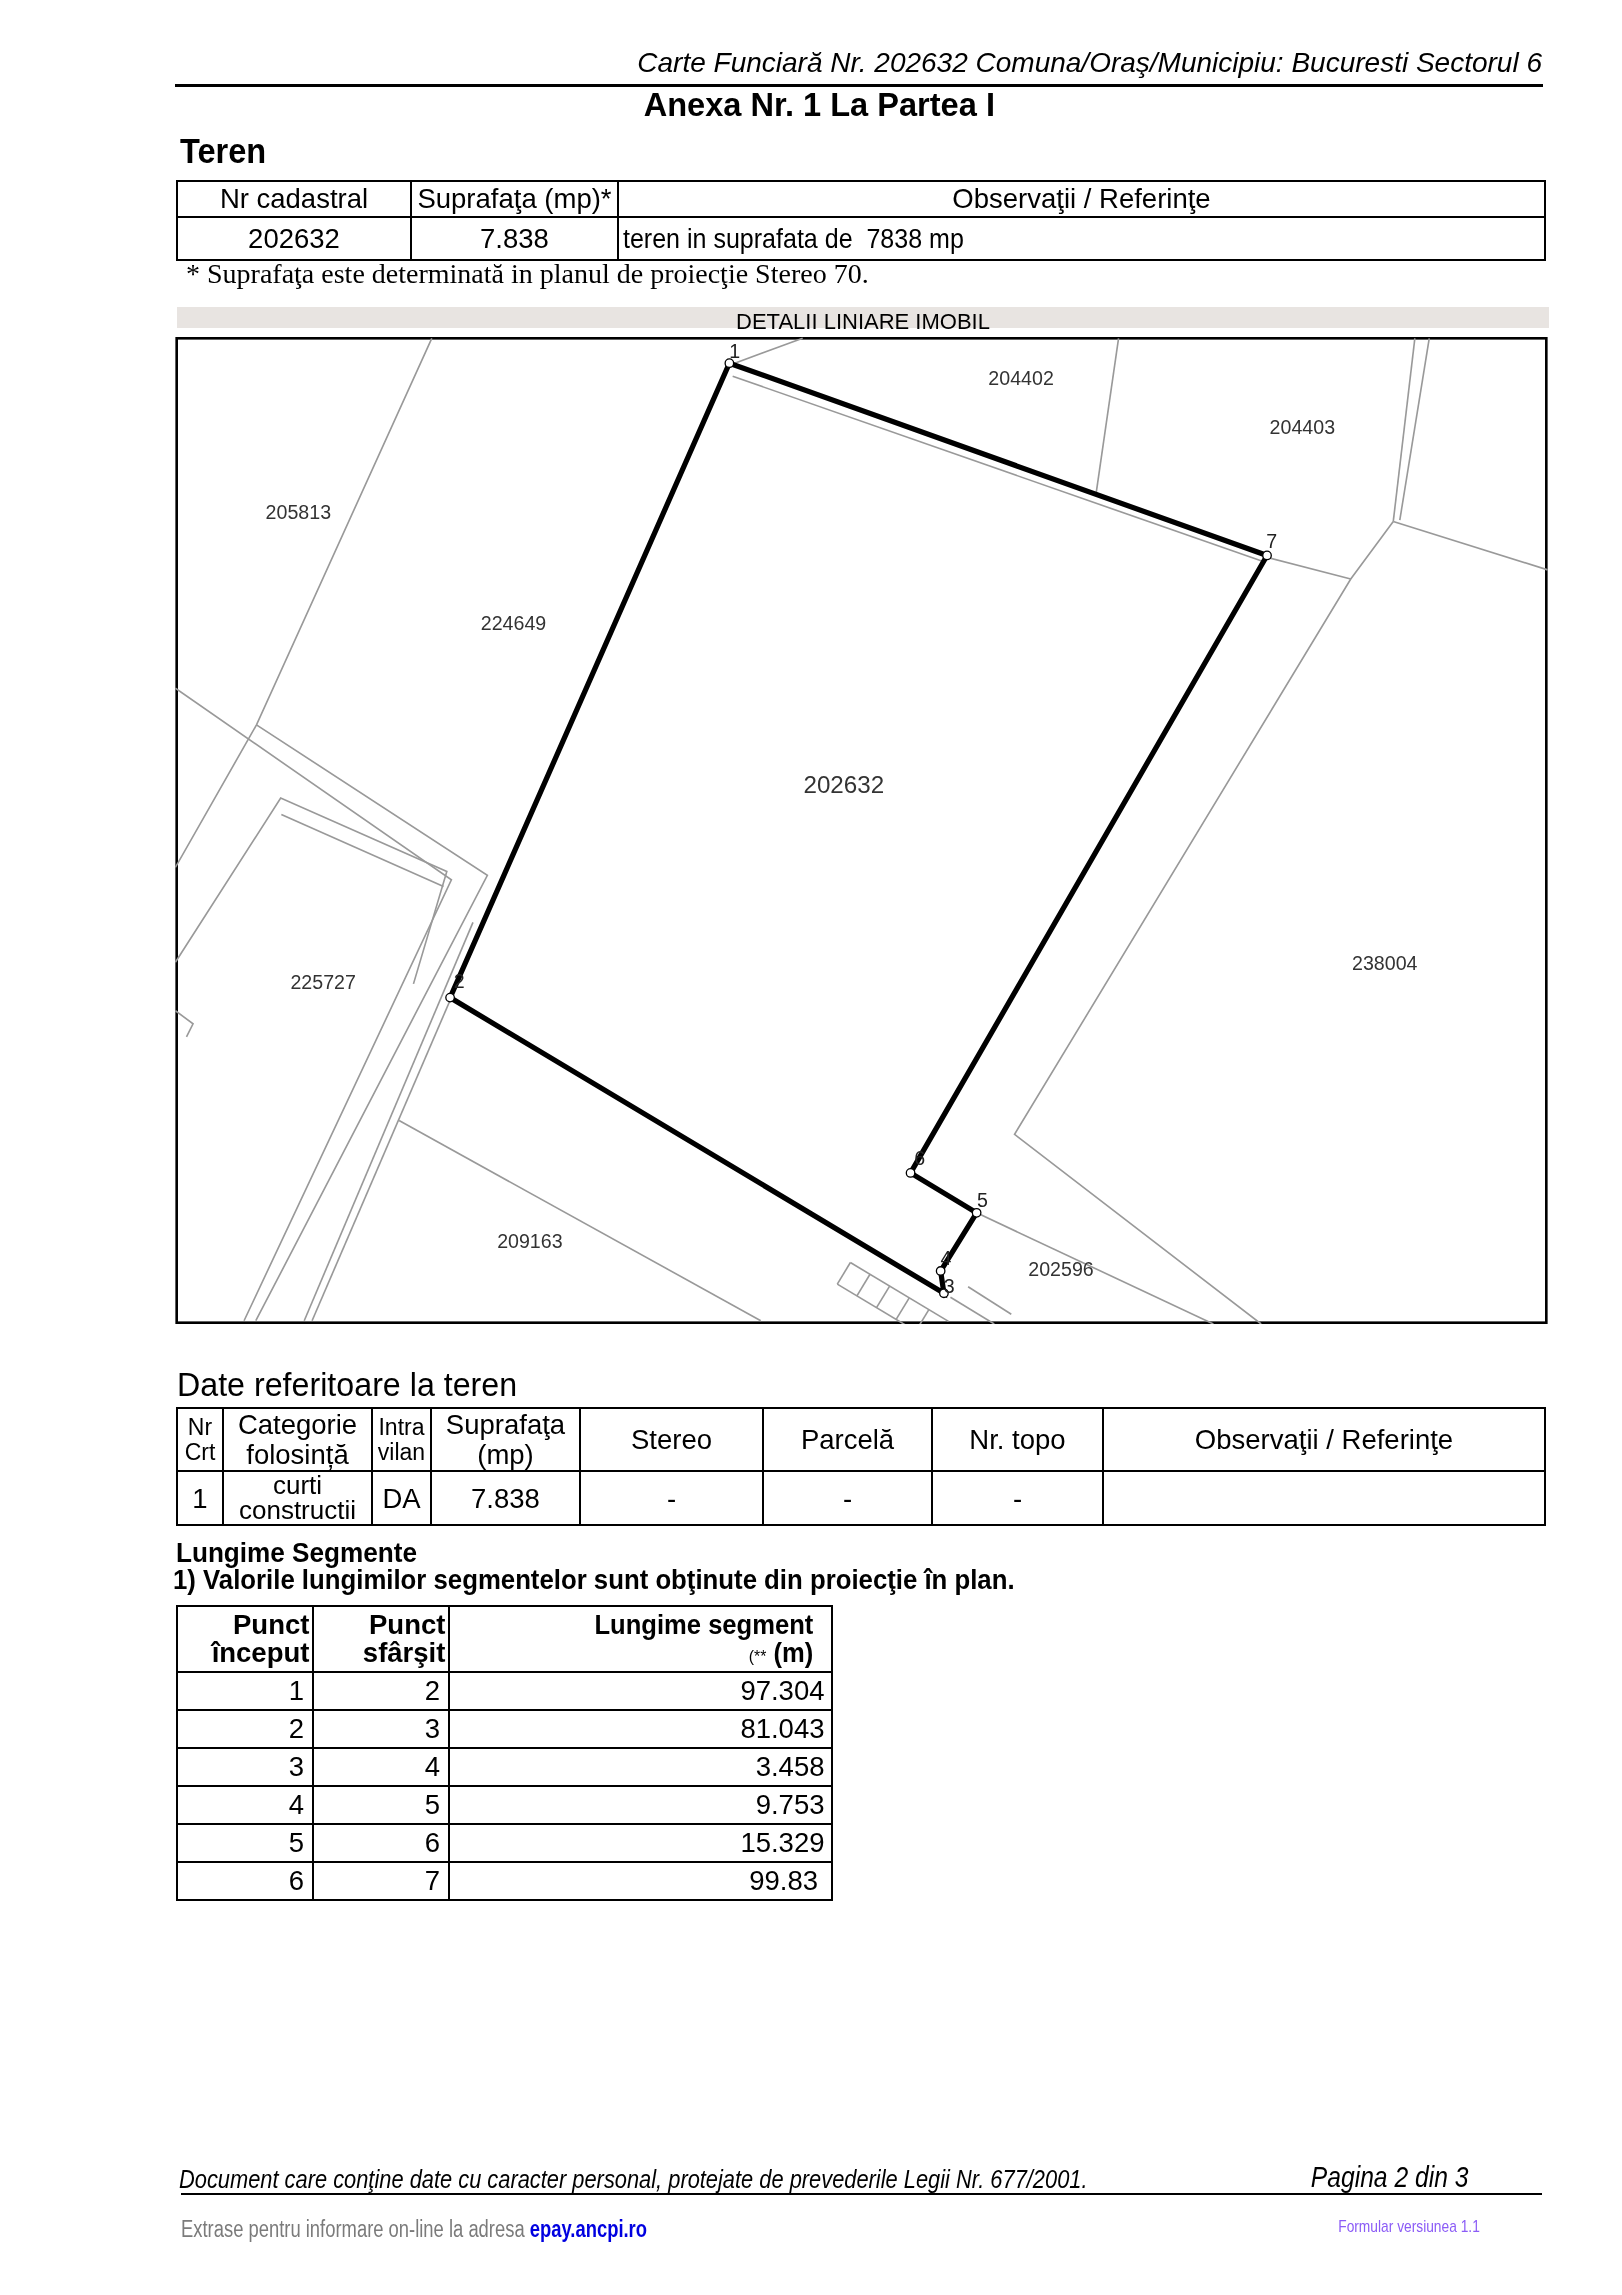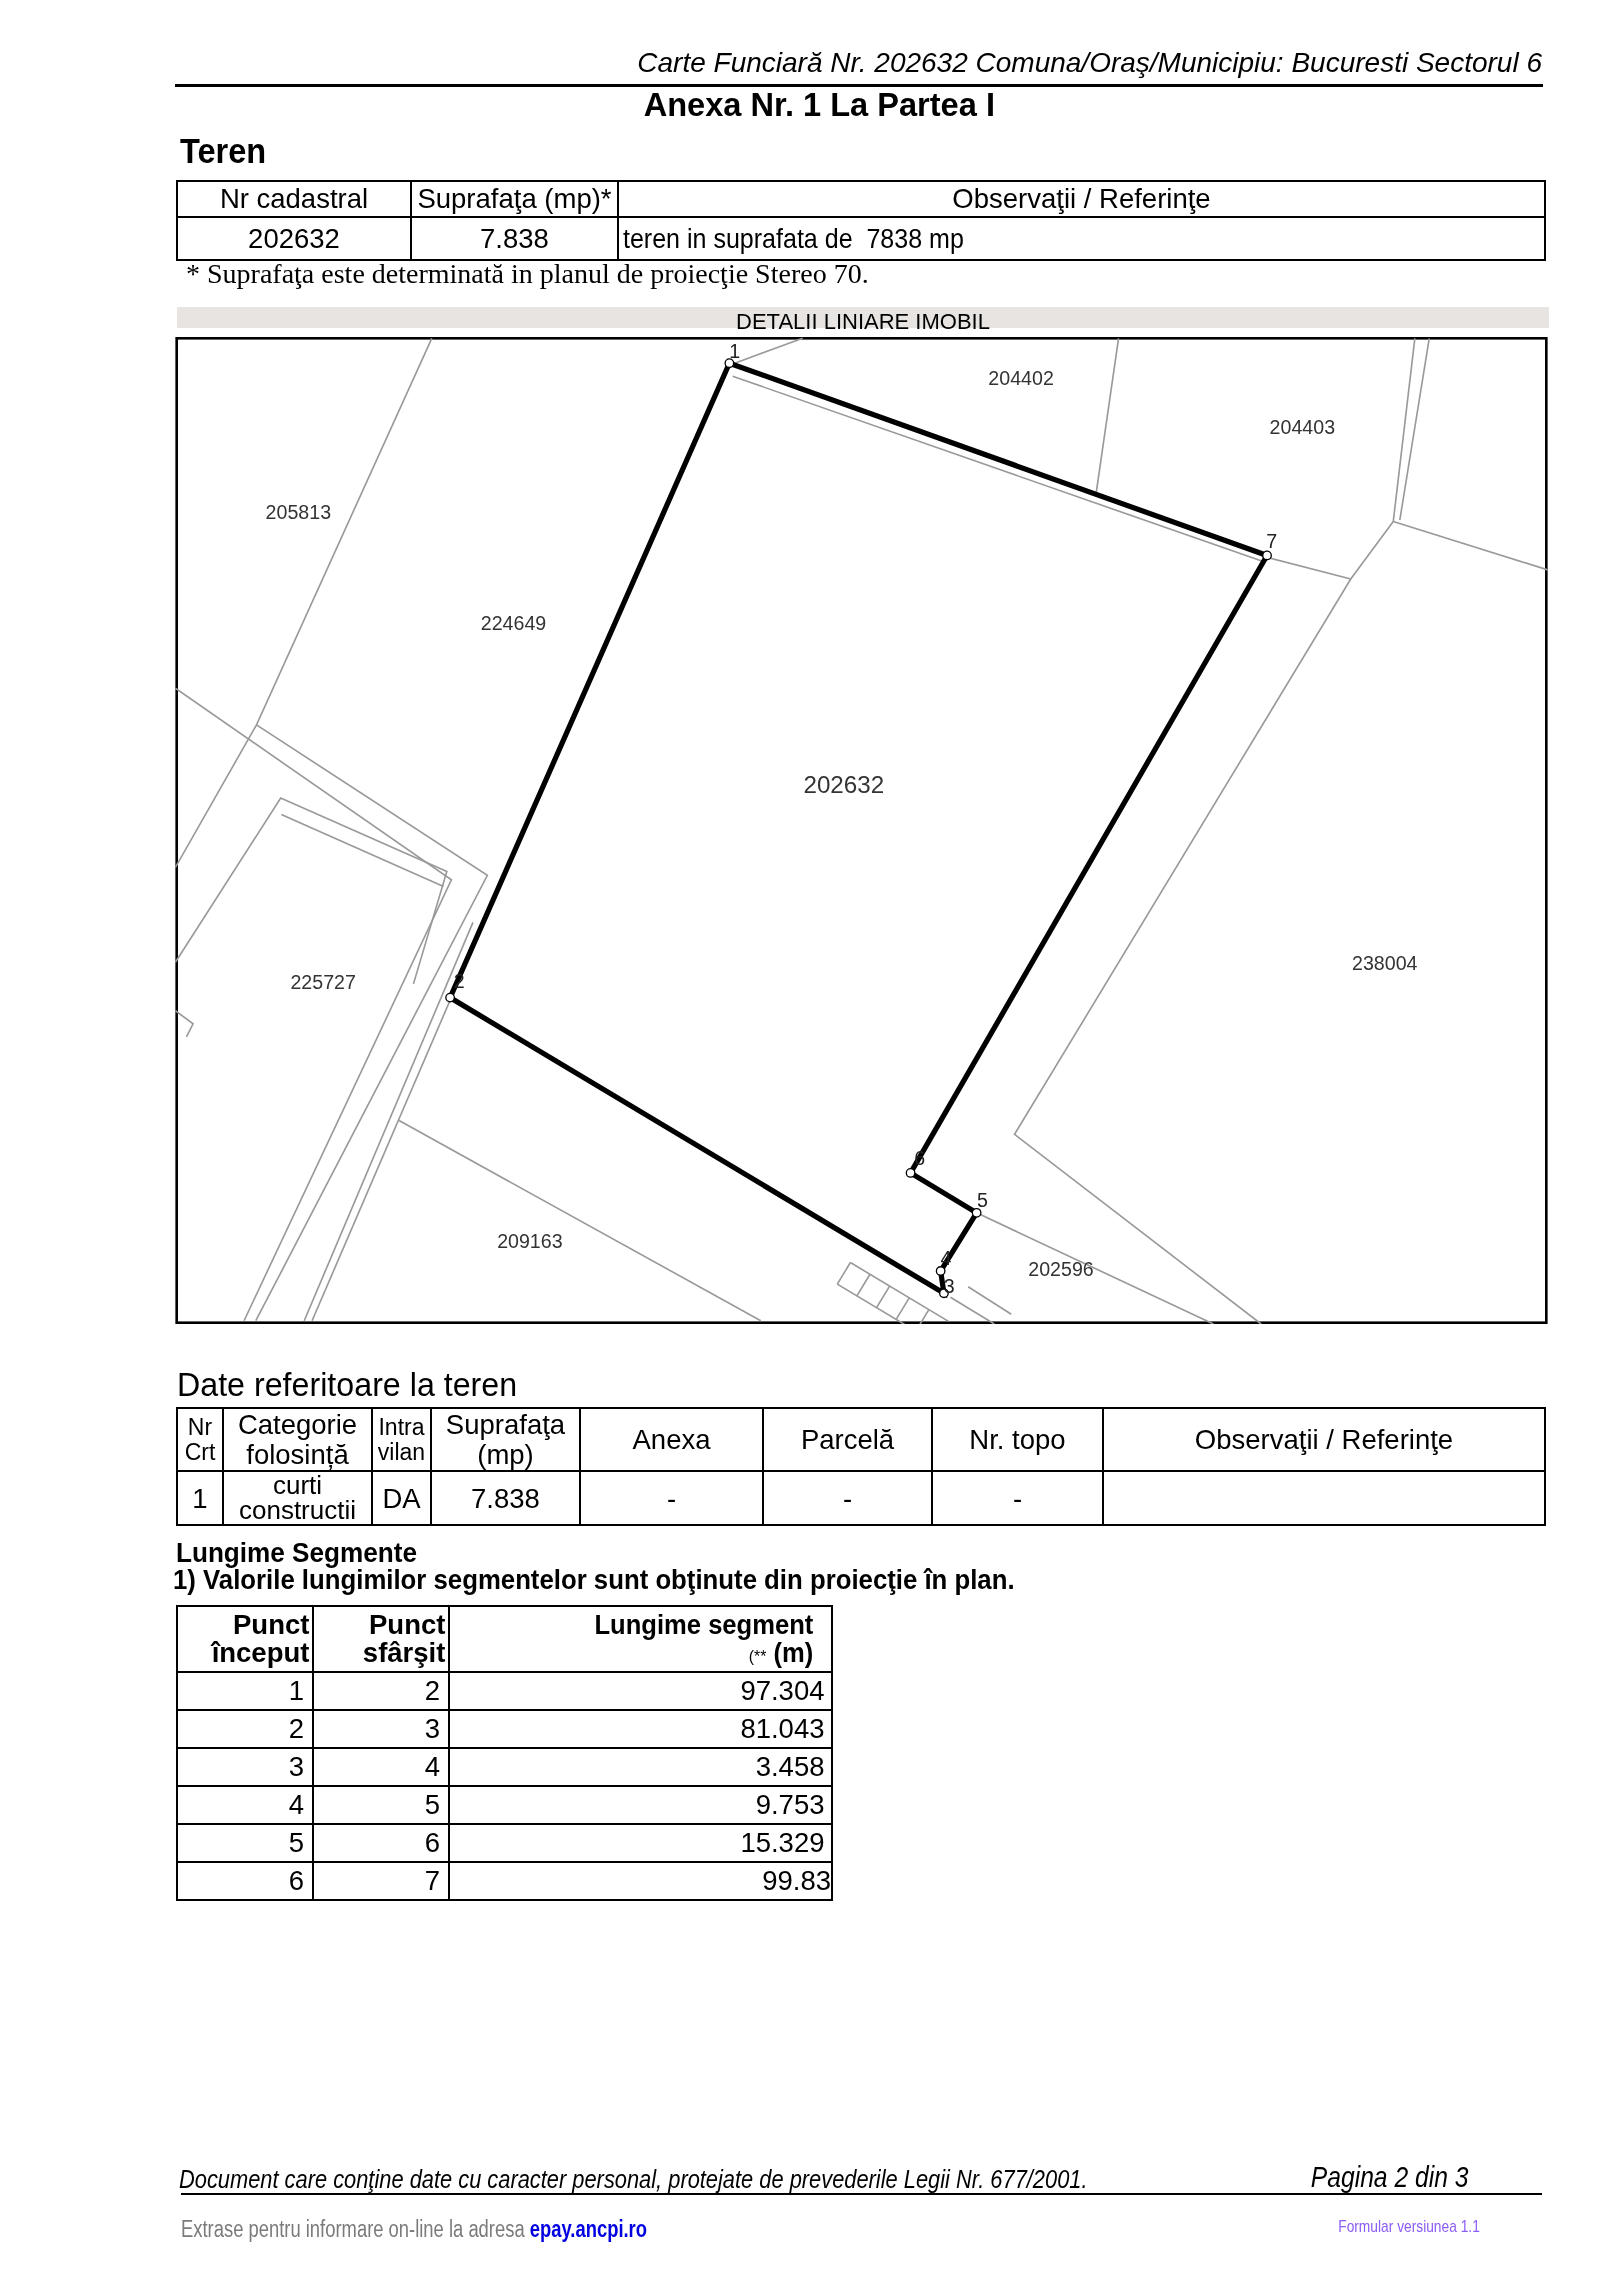--- a/index.html
+++ b/index.html
@@ -132,21 +132,21 @@
       <col style="width:169px">
       <col style="width:171px">
       <col>
     </colgroup>
 <tbody>
       <tr style="height:62px;line-height:1.08;">
         <td class="c" style="font-size:23px;">Nr Crt</td>
         <td class="c">Categorie folosință</td>
         <td class="c" style="font-size:23px;">Intra vilan</td>
         <td class="c">Suprafaţa (mp)</td>
-        <td class="c">Anexa</td>
+        <td class="c">Stereo</td>
         <td class="c">Parcelă</td>
         <td class="c">Nr. topo</td>
         <td class="c">Observaţii / Referinţe</td>
       </tr>
 <tr style="height:43px;line-height:1.0;">
         <td class="c">1</td>
         <td class="c" style="font-size:26px;line-height:25px;">curti constructii</td>
         <td class="c">DA</td>
         <td class="c">7.838</td>
         <td class="c">-</td>
@@ -193,21 +193,21 @@
         <td class="r" style="padding-right:6.5px;">9.753</td>
       </tr>
 <tr style="height:38px;">
         <td class="r" style="padding-right:7.9px;">5</td>
         <td class="r" style="padding-right:7.9px;">6</td>
         <td class="r" style="padding-right:6.5px;">15.329</td>
       </tr>
 <tr style="height:38px;">
         <td class="r" style="padding-right:7.9px;">6</td>
         <td class="r" style="padding-right:7.9px;">7</td>
-        <td class="r" style="padding-right:0;margin-left:18px;">99.83</td>
+        <td class="r" style="padding-right:13px;margin-left:18px;">99.83</td>
       </tr>
 </tbody>
   </table>
 
 <div class="abs" style="left:179px;top:2166px;font-style:italic;font-size:26px;line-height:1;"><span class="sx" style="transform:scaleX(0.84);">Document care conţine date cu caracter personal, protejate de prevederile Legii Nr. 677/2001.</span></div>
 <div class="abs" style="left:0;top:2163px;width:1468px;text-align:right;font-style:italic;font-size:29px;line-height:1;"><span style="display:inline-block;transform:scaleX(0.85);transform-origin:right;">Pagina 2 din 3</span></div>
 <div class="abs" style="left:181px;top:2193px;width:1361px;height:0;border-top:2.6px solid #000;"></div>
 <div class="abs" style="left:181px;top:2218px;font-size:23px;color:#7b7b7b;line-height:1;"><span class="sx" style="transform:scaleX(0.80);">Extrase pentru informare on-line la adresa <span style="color:#0000e0;font-weight:bold;">epay.ancpi.ro</span></span></div>
 <div class="abs" style="left:0;top:2218px;width:1480px;text-align:right;font-size:17px;color:#8b5cf6;line-height:1;"><span style="display:inline-block;transform:scaleX(0.81);transform-origin:right;">Formular versiunea 1.1</span></div>
 

